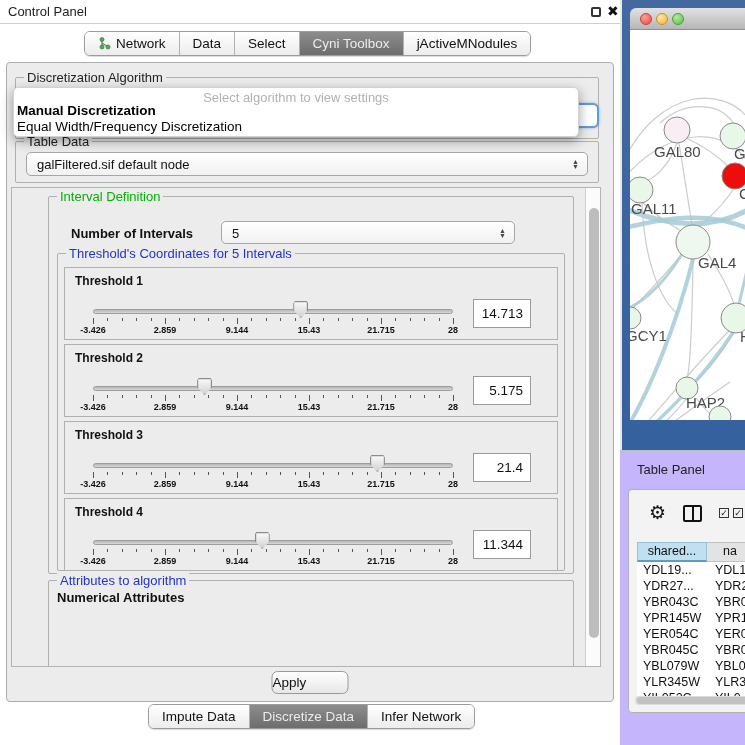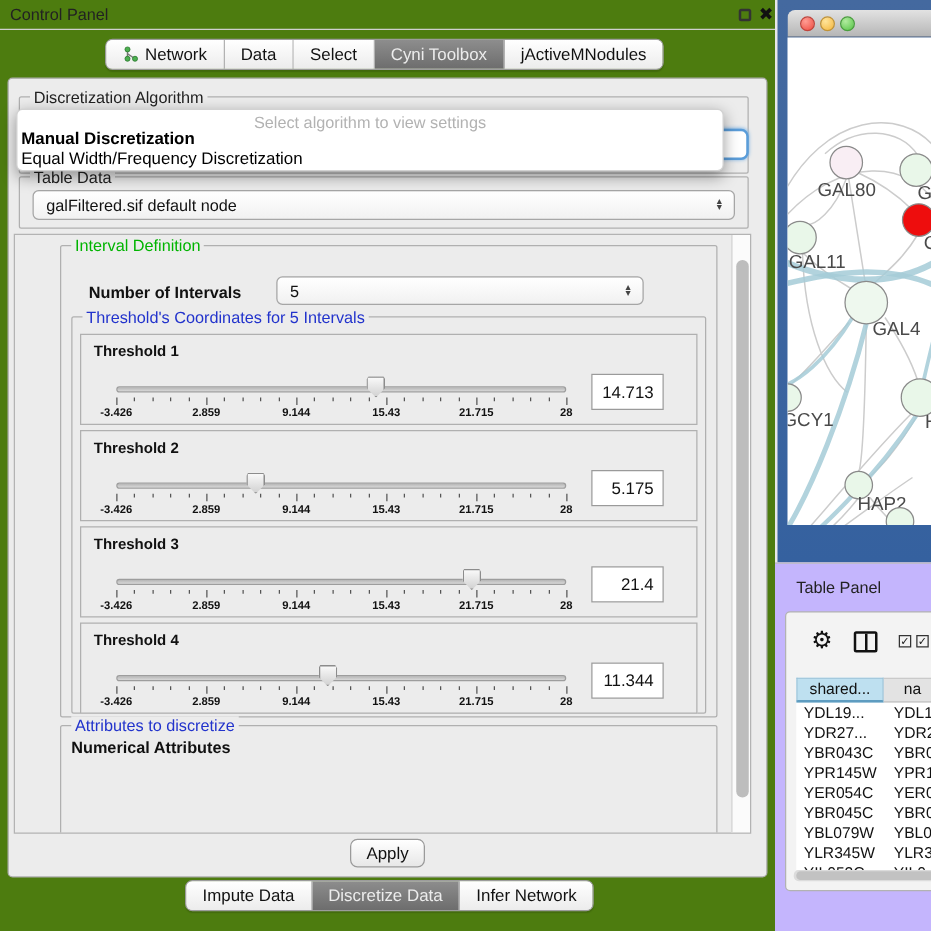--- a/index.html
+++ b/index.html
@@ -1,21 +1,21 @@
 <!DOCTYPE html>
 <html><head>
 <meta charset="utf-8">
 <style>
   * { margin:0; padding:0; box-sizing:border-box; }
   html,body { width:745px; height:745px; }
   body { font-family:"Liberation Sans","DejaVu Sans",sans-serif; font-size:13px; color:#111; background:#e8e8e8; }
   #root { position:relative; width:745px; height:745px; background:#e8e8e8; overflow:hidden; }
 
   
-  .left-window { position:absolute; left:0; top:0; width:620px; height:745px; background:#4d7c0f; }
+  .left-window { position:absolute; left:0; top:0; width:620px; height:745px; background:#ffffff; }
   .cp-titlebar { position:absolute; left:0; top:0; width:620px; height:24px; border-bottom:1px solid #cfcfcf; }
   .cp-title { position:absolute; left:8px; top:4px; font-size:13px; color:#222; }
   .float-icon { position:absolute; left:591px; top:7px; width:10px; height:10px; border:2px solid #333; border-radius:2px; }
   .close-icon { position:absolute; left:607px; top:3px; font-size:14px; font-weight:bold; color:#111; cursor:default; }
 
   .seg-tabs { position:absolute; display:flex; border:1px solid #9c9c9c; border-radius:6px; overflow:hidden; background:linear-gradient(#ffffff,#ebebeb); box-shadow:0 1px 1px rgba(0,0,0,.15); }
   .seg { padding:4px 13px; font-size:13.5px; color:#111; border-right:1px solid #b2b2b2; display:flex; align-items:center; gap:5px; white-space:nowrap; background:linear-gradient(#ffffff,#ececec); }
   .seg:last-child { border-right:none; }
   .seg.active { background:linear-gradient(#8d8d8d,#6d6d6d); color:#ececec; }
   .top-tabs { left:84px; top:31px; }
@@ -63,21 +63,21 @@
   .attr-group { left:36px; top:392px; width:526px; height:120px; }
   .attr-sub { position:absolute; left:8px; top:9px; font-weight:bold; font-size:13px; }
   .listbox { position:absolute; left:14px; top:28px; width:506px; height:86px; background:#fff; border:1px solid #a9a9a9; overflow:hidden; }
   .list-item { padding:1px 0 1px 10px; font-size:13px; line-height:17px; }
   .lb-scroll { position:absolute; right:1px; top:1px; width:13px; height:82px; background:#f2f2f2; }
   .lb-thumb { position:absolute; left:2px; top:2px; width:9px; height:72px; border-radius:5px; background:#b9b9b9; }
 
   .vscroll { position:absolute; left:573px; top:0; width:16px; height:478px; background:#fbfbfb; border-left:1px solid #cfcfcf; }
   .vthumb { position:absolute; left:3px; top:20px; width:10px; height:430px; border-radius:5px; background:#bdbdbd; }
 
-  .apply-btn { position:absolute; left:50%; transform:translateX(-50%); top:608px; width:60px; height:23px; border:1px solid #9a9a9a; border-radius:6px; background:linear-gradient(#ffffff,#e7e7e7); font-size:13.5px; text-align:center; line-height:21px; }
+  .apply-btn { position:absolute; left:50%; transform:translateX(-50%); top:608px; width:77px; height:23px; border:1px solid #9a9a9a; border-radius:6px; background:linear-gradient(#ffffff,#e7e7e7); font-size:13.5px; line-height:21px; }
 
   
   .net-window { position:absolute; left:622px; top:0; width:123px; height:450px; background:linear-gradient(#44699f,#35619f); }
   .net-titlebar { position:absolute; left:8px; top:8px; width:115px; height:22px; background:linear-gradient(#e2e2e2,#b6b6b6); border-bottom:1px solid #8f8f8f; border-radius:6px 0 0 0; }
   .light { position:absolute; top:5px; width:12px; height:12px; border-radius:50%; }
   .light-red { left:10px; background:radial-gradient(circle at 35% 30%,#ff9d94,#ee4b40); border:1px solid #c0443c; }
   .light-yellow { left:26px; background:radial-gradient(circle at 35% 30%,#ffe49a,#f3b63c); border:1px solid #c09338; }
   .light-green { left:42px; background:radial-gradient(circle at 35% 30%,#b1eb9f,#55c345); border:1px solid #4a9e3e; }
   .net-canvas { position:absolute; left:8px; top:30px; width:115px; height:390px; background:#fff; overflow:hidden; }
 
@@ -341,21 +341,21 @@
                   <span class="tick-lab" style="left: 60%;">15.43</span>
                   <span class="tick-lab" style="left: 80%;">21.715</span>
                   <span class="tick-lab" style="left: 100%;">28</span>
                 </div>
                 <div class="value-box">11.344</div>
               </div>
             </div>
         </div>
 
         <div class="groupbox attr-group">
-          <span class="group-title t-blue">Attributes to discretize</span>
+          <span class="group-title t-blue">Attributes to algorithm</span>
           <span class="attr-sub">Numerical Attributes</span>
         </div>
 
         <div class="vscroll">
             <div class="vthumb"></div>
           </div>
       </div>
 
       <div class="apply-btn">Apply</div>
     </div>

